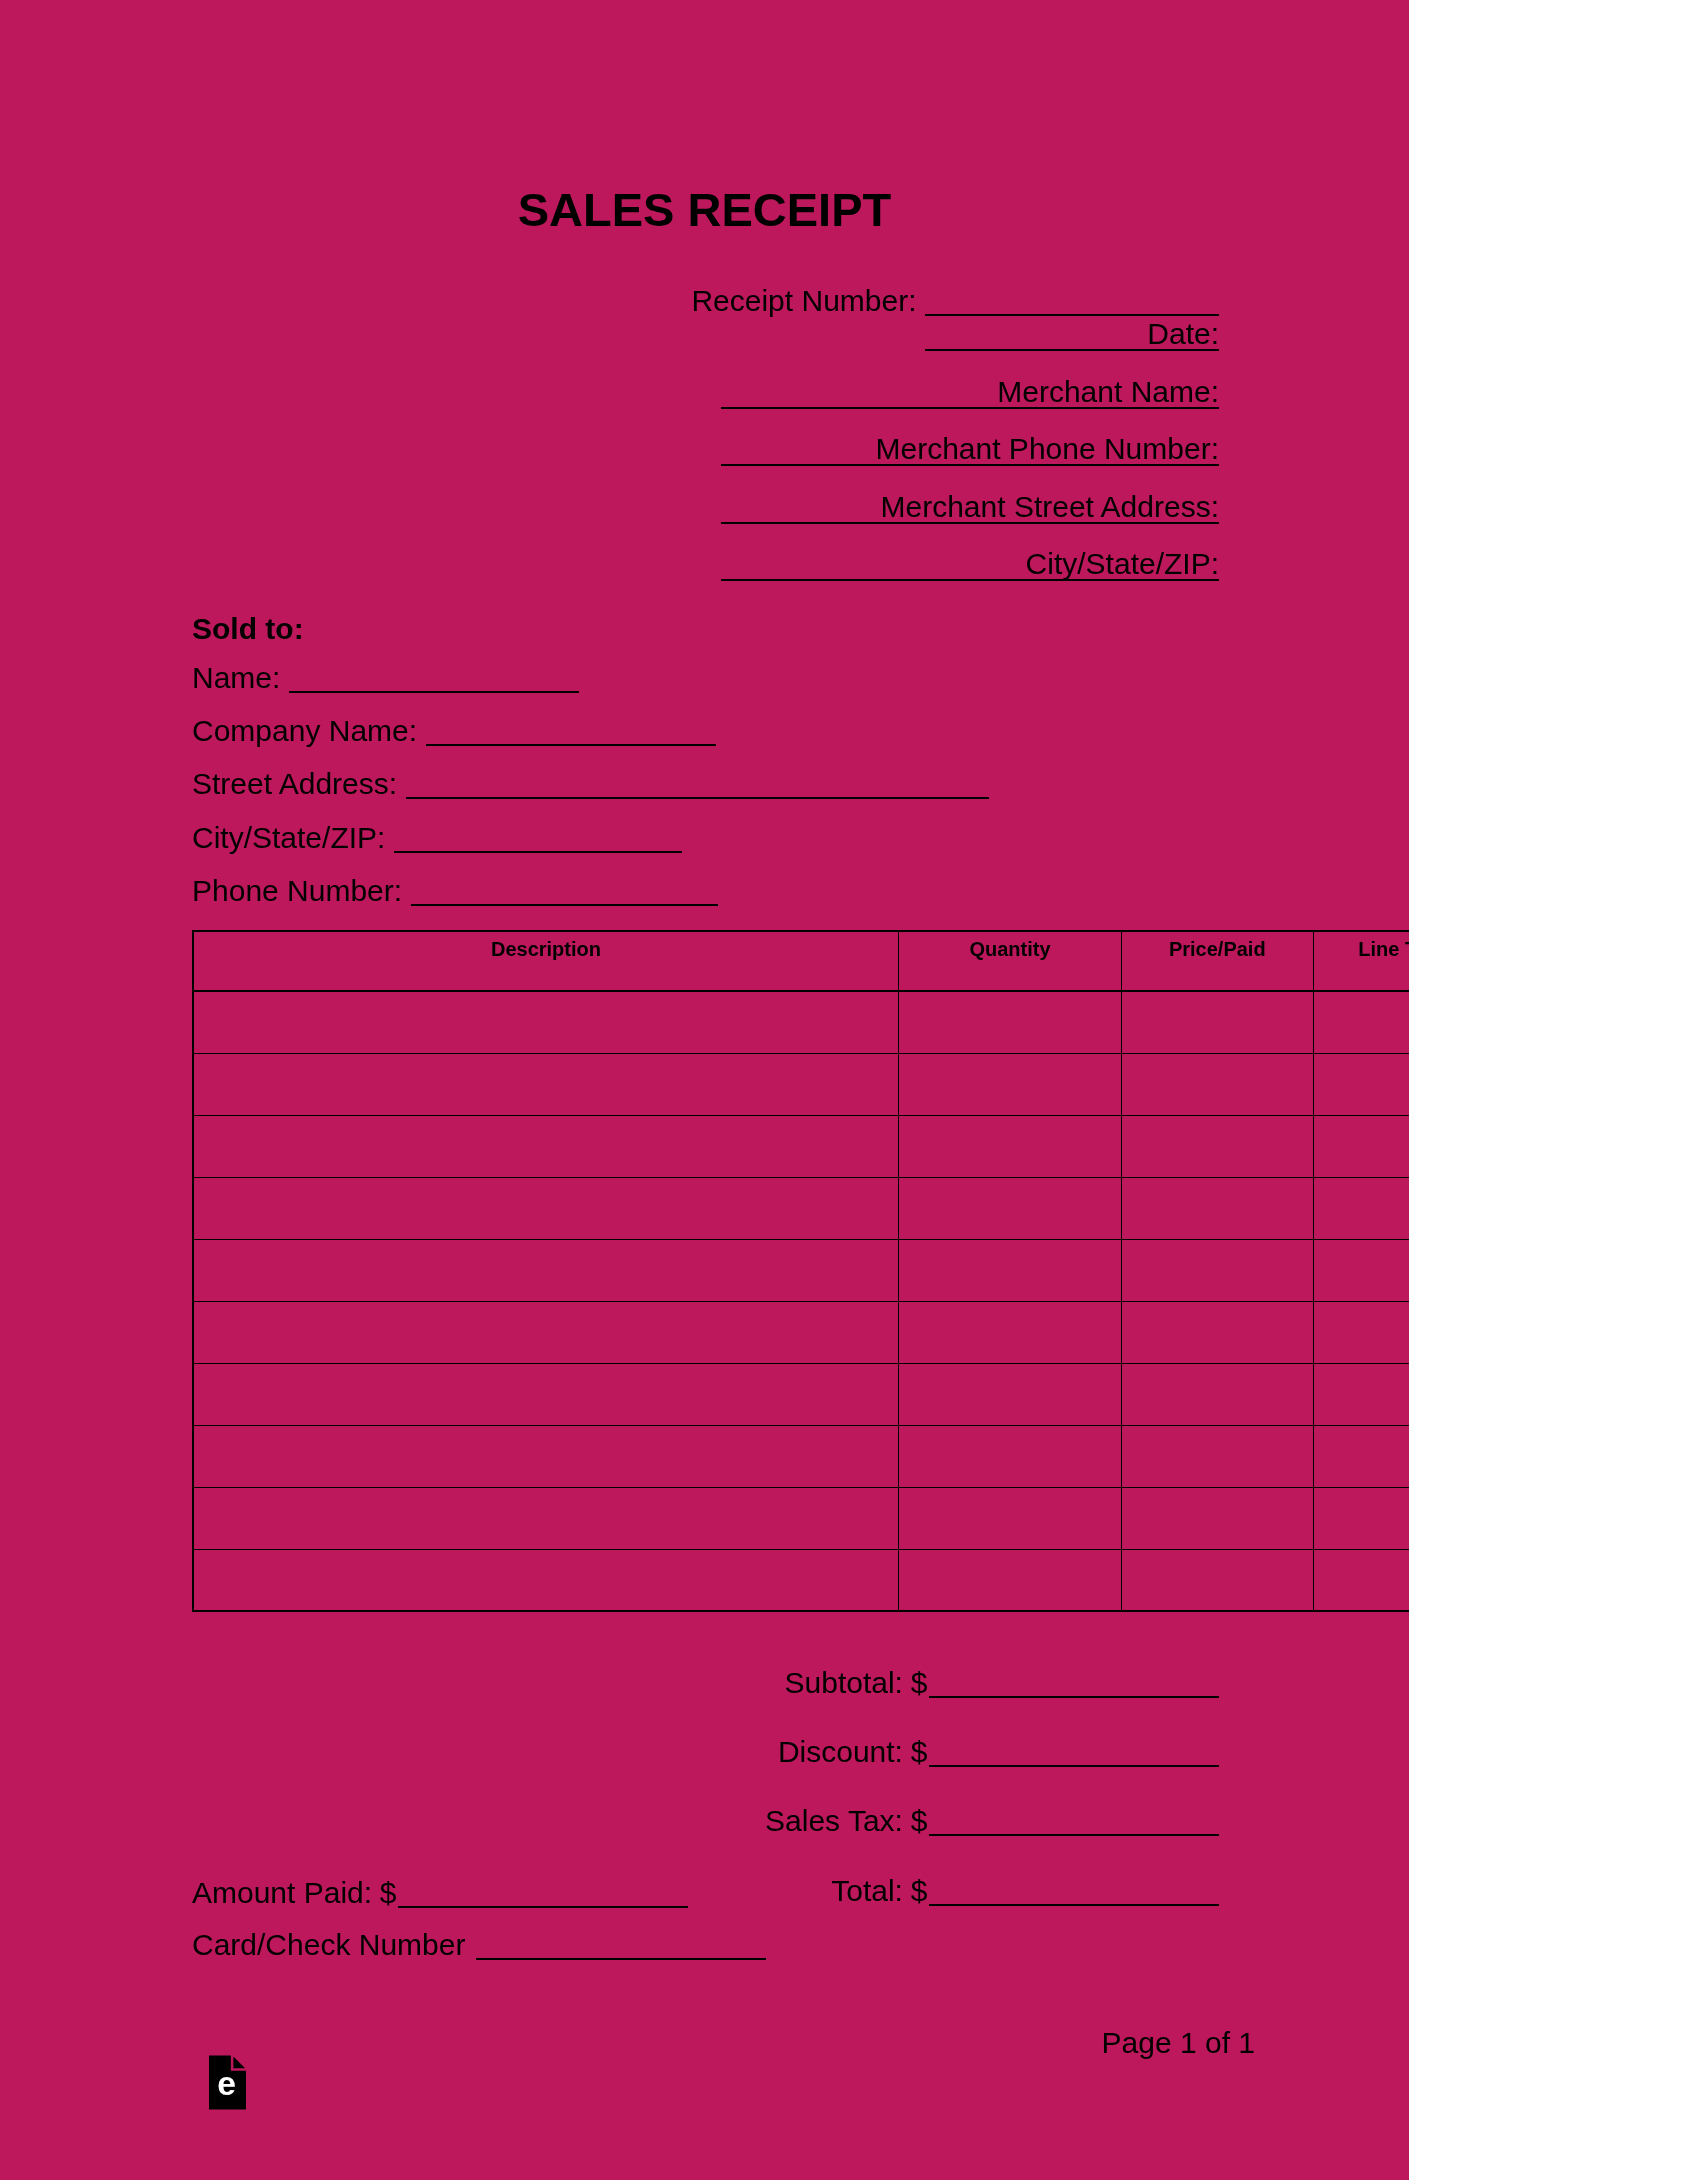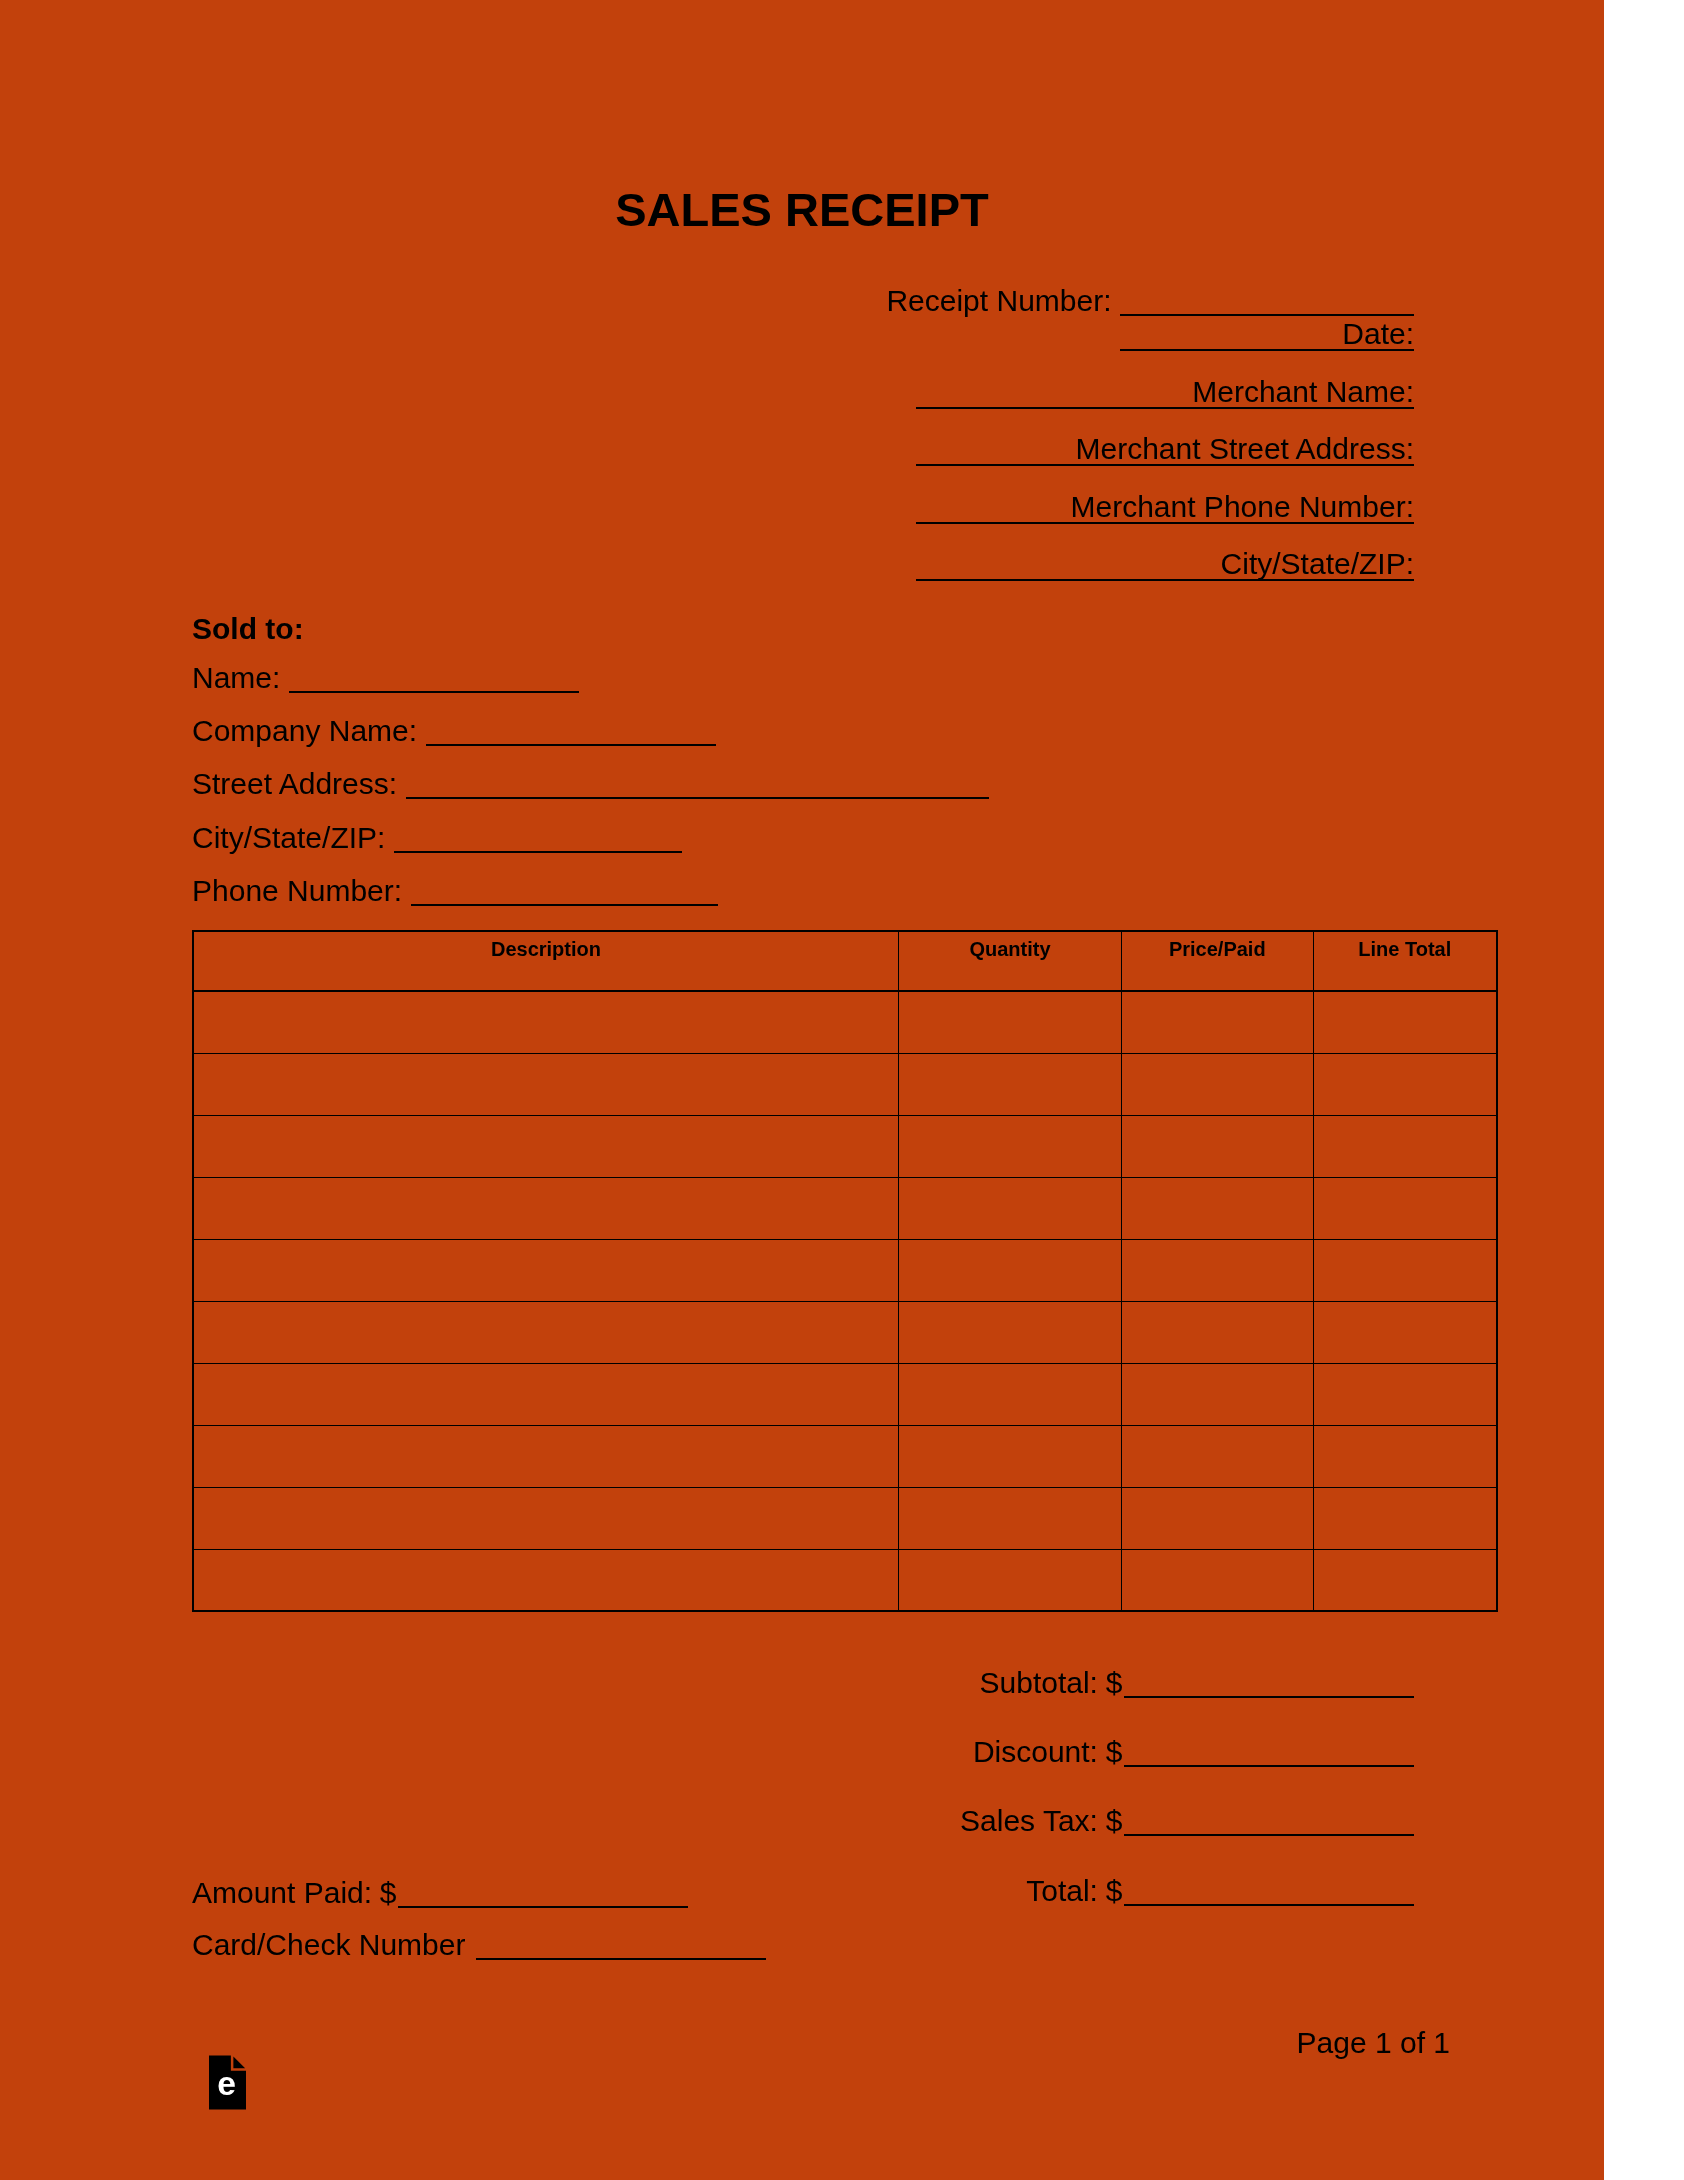--- a/index.html
+++ b/index.html
@@ -1,18 +1,18 @@
 <!DOCTYPE html>
 <html style="font-size:13.6px"><head>
 <meta charset="utf-8">
 <style>
   * { margin:0; padding:0; box-sizing:border-box; }
   html,body { background:#ffffff; }
   .page {
-    position:relative; width:1604px; height:2181px; background:#c2410c;
+    position:relative; width:1409px; height:2181px; background:#be185d;
     font-family:"Liberation Sans", sans-serif; color:#000; overflow:hidden;
   }
   .title {
     position:absolute; top:186px; left:0; width:100%;
     text-align:center; font-size:47px; font-weight:bold; line-height:1;
   }
   .frow { display:flex; align-items:flex-end; height:43px; font-size:30px; line-height:1; white-space:nowrap; }
   .lbl { display:inline-block; }
   .line { display:inline-block; height:0; border-bottom:2.6px solid #000; margin-left:8.5px; }
   .cur { margin-left:7.7px; }
@@ -61,25 +61,25 @@
       </div>
       <div class="frow mb17">
         <span class="lbl">Date:</span>
         <span class="line" style="width: 294px;"></span>
       </div>
       <div class="frow mb17">
         <span class="lbl">Merchant Name:</span>
         <span class="line" style="width: 498px;"></span>
       </div>
       <div class="frow mb17">
+        <span class="lbl">Merchant Phone Number:</span>
+        <span class="line" style="width: 498px;"></span>
+      </div>
+      <div class="frow mb17">
         <span class="lbl">Merchant Street Address:</span>
-        <span class="line" style="width: 498px;"></span>
-      </div>
-      <div class="frow mb17">
-        <span class="lbl">Merchant Phone Number:</span>
         <span class="line" style="width: 498px;"></span>
       </div>
       <div class="frow mb17">
         <span class="lbl">City/State/ZIP:</span>
         <span class="line" style="width: 498px;"></span>
       </div>
     </div>
 
   <div class="sold-to">
     <div class="frow heading">Sold to:</div>

